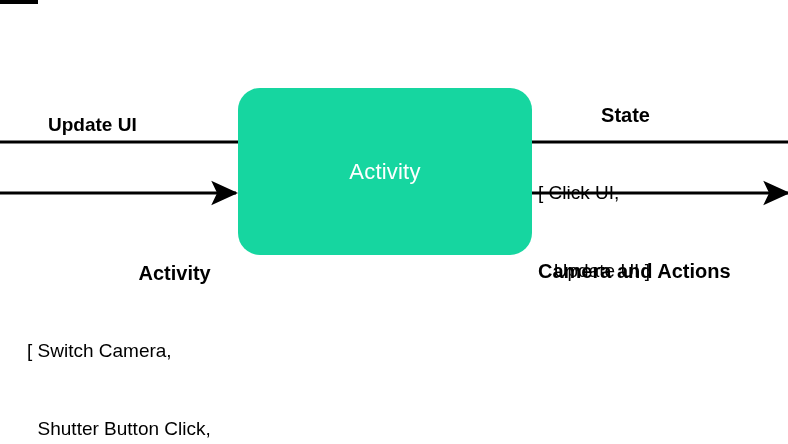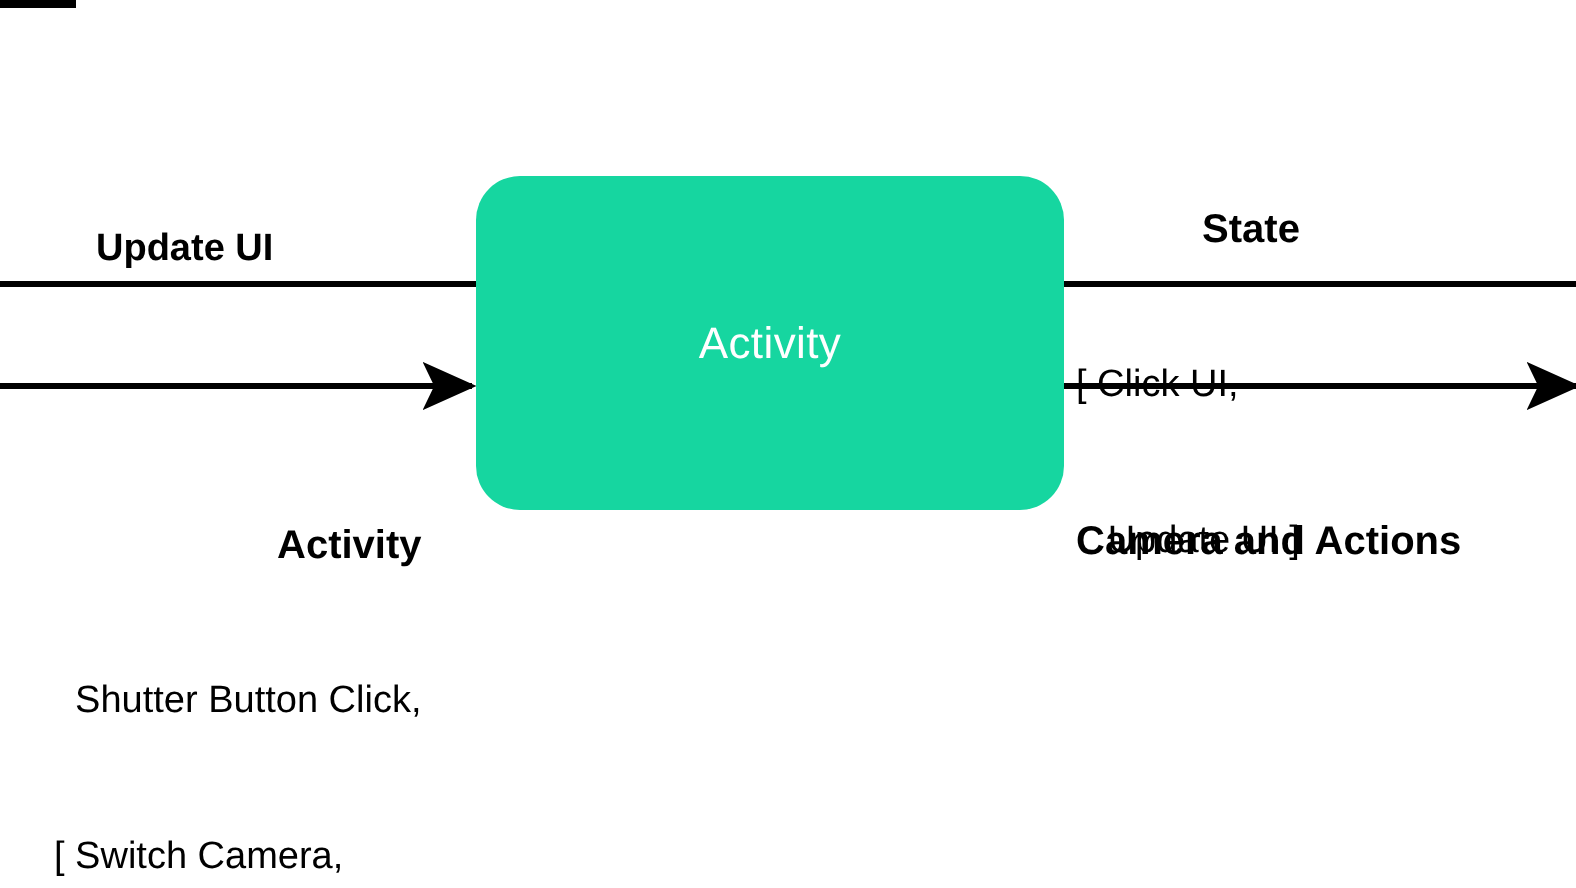--- a/index.html
+++ b/index.html
@@ -122,22 +122,22 @@
   </svg>
 
   <div class="node-box">
     <span class="node-label">Activity</span>
   </div>
 
   <div class="txt label-update-ui">Update UI</div>
 
   <div class="txt block-actions">
     <span class="hdr">Activity</span>
+    <span class="ln">[ Switch Camera,</span>
     <span class="ln">  Shutter Button Click,</span>
-    <span class="ln">[ Switch Camera,</span>
     
     
     
   </div>
 
   <div class="txt block-state">
     <span class="hdr">State</span>
     <span class="ln">[ Click UI,</span>
     <span class="ln">   Update UI ]</span>
   </div>

